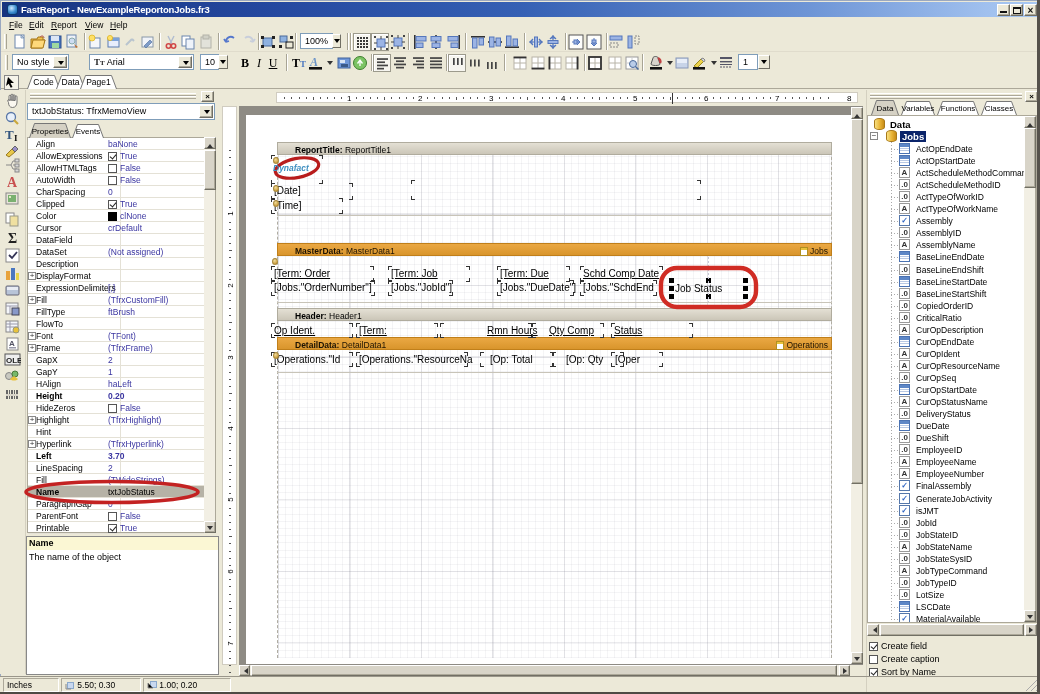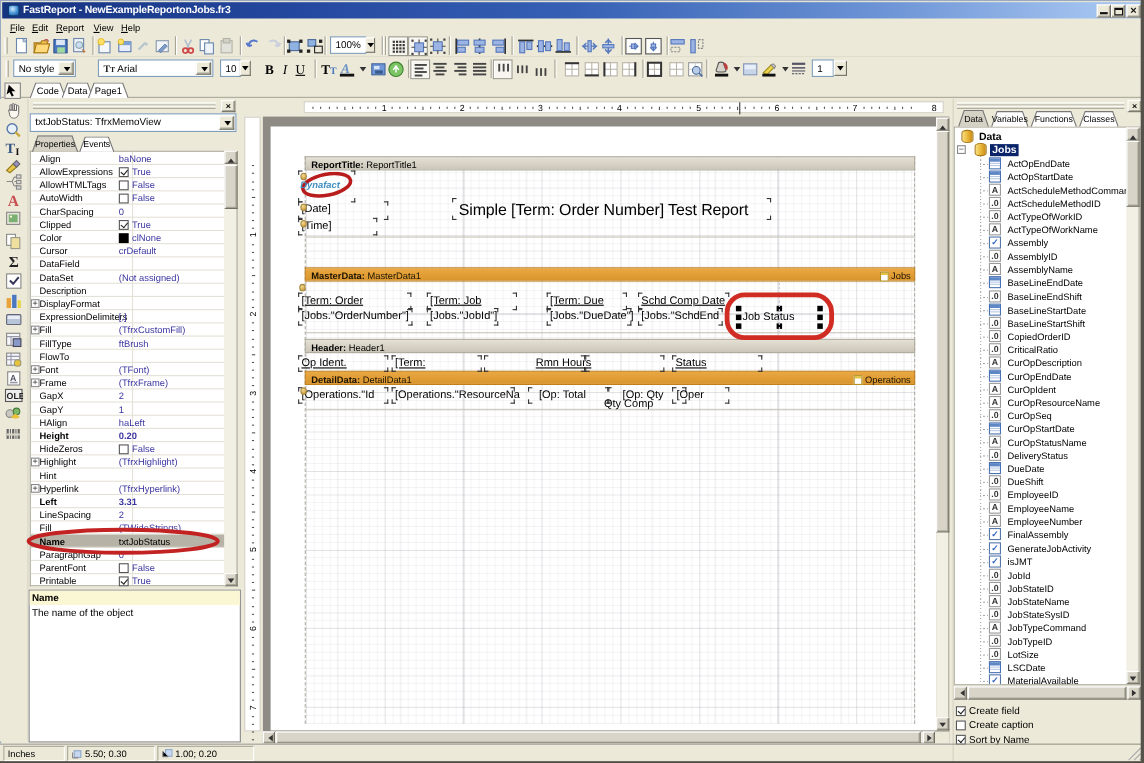--- a/index.html
+++ b/index.html
@@ -46,21 +46,21 @@
 .canvas{position:absolute;left:239px;top:106px;width:624px;height:570px;background:#8e8b84}
 .page{position:absolute;left:7px;top:9px;width:605px;height:549px;background:#fff}
 .gridarea{position:absolute;left:31px;top:27px;width:555px;height:516px;
  background-image:
   repeating-linear-gradient(to right,rgba(90,90,110,.12) 0 1px,transparent 1px 71.5px),
   repeating-linear-gradient(to bottom,rgba(90,90,110,.12) 0 1px,transparent 1px 71.5px),
   repeating-linear-gradient(to right,rgba(60,60,90,.055) 0 1px,transparent 1px 7.15px),
   repeating-linear-gradient(to bottom,rgba(60,60,90,.055) 0 1px,transparent 1px 7.15px);
  border-left:1px dashed #b0ada2;border-right:1px dashed #b0ada2}
 .band{position:absolute;font-size:8.5px}
-.bandbar{position:absolute;left:0;width:100%;height:13px;padding:2px 5px;white-space:nowrap}
+.bandbar{position:absolute;left:0;width:100%;height:13px;padding:2px 17px;white-space:nowrap}
 .bgray{background:linear-gradient(#e4e0d4,#cbc6b8);border:1px solid #b0ac9e}
 .borange{background:linear-gradient(#eaa843,#d9952c);border:1px solid #c07f1a;color:#1d1302}
 .bandlbl{font-weight:bold}
 .obj{position:absolute;white-space:nowrap;font-size:10px}
 .cm{position:absolute;width:4px;height:4px}
 .cm.tl{border-left:1px solid #333;border-top:1px solid #333;left:-1px;top:-1px}
 .cm.tr{border-right:1px solid #333;border-top:1px solid #333;right:-1px;top:-1px}
 .cm.bl{border-left:1px solid #333;border-bottom:1px solid #333;left:-1px;bottom:-1px}
 .cm.br{border-right:1px solid #333;border-bottom:1px solid #333;right:-1px;bottom:-1px}
 .hndl{position:absolute;width:5px;height:5px;background:#000}
@@ -765,21 +765,21 @@
       <span class="pn" style="">Hint</span>
       <span class="pv" style=""></span>
     </div>
 <div class="prow" style="top:300px;">
       <span class="exp">+</span>
       <span class="pn" style="">Hyperlink</span>
       <span class="pv" style="">(TfrxHyperlink)</span>
     </div>
 <div class="prow" style="top:312px;">
       <span class="pn" style="font-weight:bold;">Left</span>
-      <span class="pv" style="font-weight:bold;">3.31</span>
+      <span class="pv" style="font-weight:bold;">3.70</span>
     </div>
 <div class="prow" style="top:324px;">
       <span class="pn" style="">LineSpacing</span>
       <span class="pv" style="">2</span>
     </div>
 <div class="prow" style="top:336px;">
       <span class="pn" style="">Fill</span>
       <span class="pv" style="">(TWideStrings)</span>
     </div>
 <div class="prow" style="top:348px;background:#b6b2a6">
@@ -1002,21 +1002,20 @@
     <i class="cm tr"></i>
     <i class="cm bl"></i>
     <i class="cm br"></i>
 <span class="ab" style="left:2px;top:1px;">[Time]</span>
   </div>
 <div class="obj" style="left:412px;top:181px;width:288px;height:18px">
 <i class="cm tl"></i>
     <i class="cm tr"></i>
     <i class="cm bl"></i>
     <i class="cm br"></i>
-<span class="ab" style="left:5px;top:2px;font-size:14.5px;letter-spacing:-0.1px">Simple [Term: Order Number] Test Report</span>
   </div>
 <div class="obj" style="left:272px;top:267px;width:101px;height:14px">
 <i class="cm tl"></i>
     <i class="cm tr"></i>
     <i class="cm bl"></i>
     <i class="cm br"></i>
 <span class="ab" style="left:2px;top:1px;text-decoration:underline;">[Term: Order</span>
   </div>
 <div class="obj" style="left:389px;top:267px;width:80px;height:14px">
 <i class="cm tl"></i>
@@ -1097,21 +1096,21 @@
     <i class="cm tr"></i>
     <i class="cm bl"></i>
     <i class="cm br"></i>
 <span class="ab" style="left:46px;top:1px;text-decoration:underline;">Rmn Hours</span>
   </div>
 <div class="obj" style="left:533px;top:324px;width:70px;height:13px">
 <i class="cm tl"></i>
     <i class="cm tr"></i>
     <i class="cm bl"></i>
     <i class="cm br"></i>
-<span class="ab" style="left:16px;top:1px;margin-top:37px;">Qty Comp</span>
+<span class="ab" style="left:16px;top:1px;text-decoration:underline;">Qty Comp</span>
   </div>
 <div class="obj" style="left:612px;top:324px;width:80px;height:13px">
 <i class="cm tl"></i>
     <i class="cm tr"></i>
     <i class="cm bl"></i>
     <i class="cm br"></i>
 <span class="ab" style="left:2px;top:1px;text-decoration:underline;">Status</span>
   </div>
 <div class="obj" style="left:272px;top:353px;width:80px;height:13px">
 <i class="cm tl"></i>

